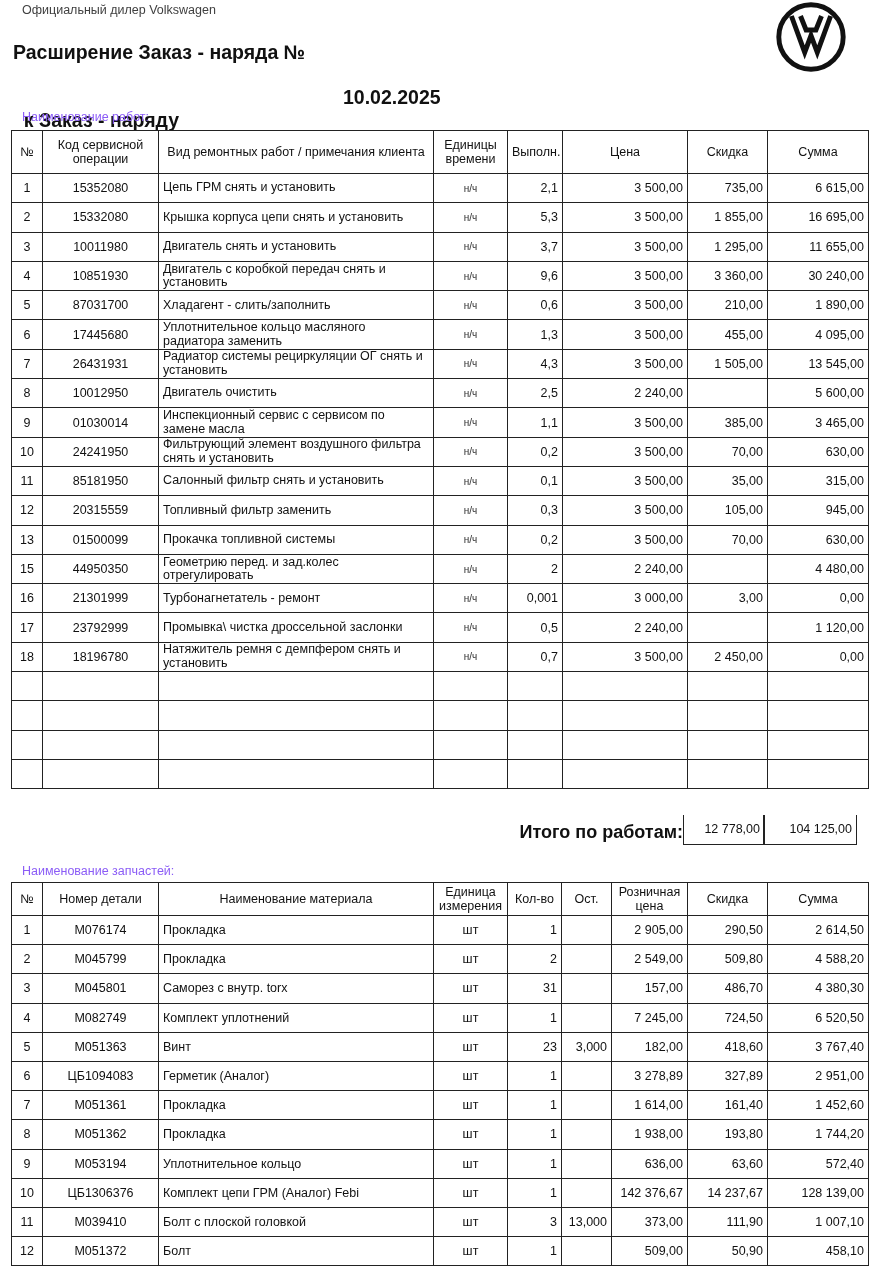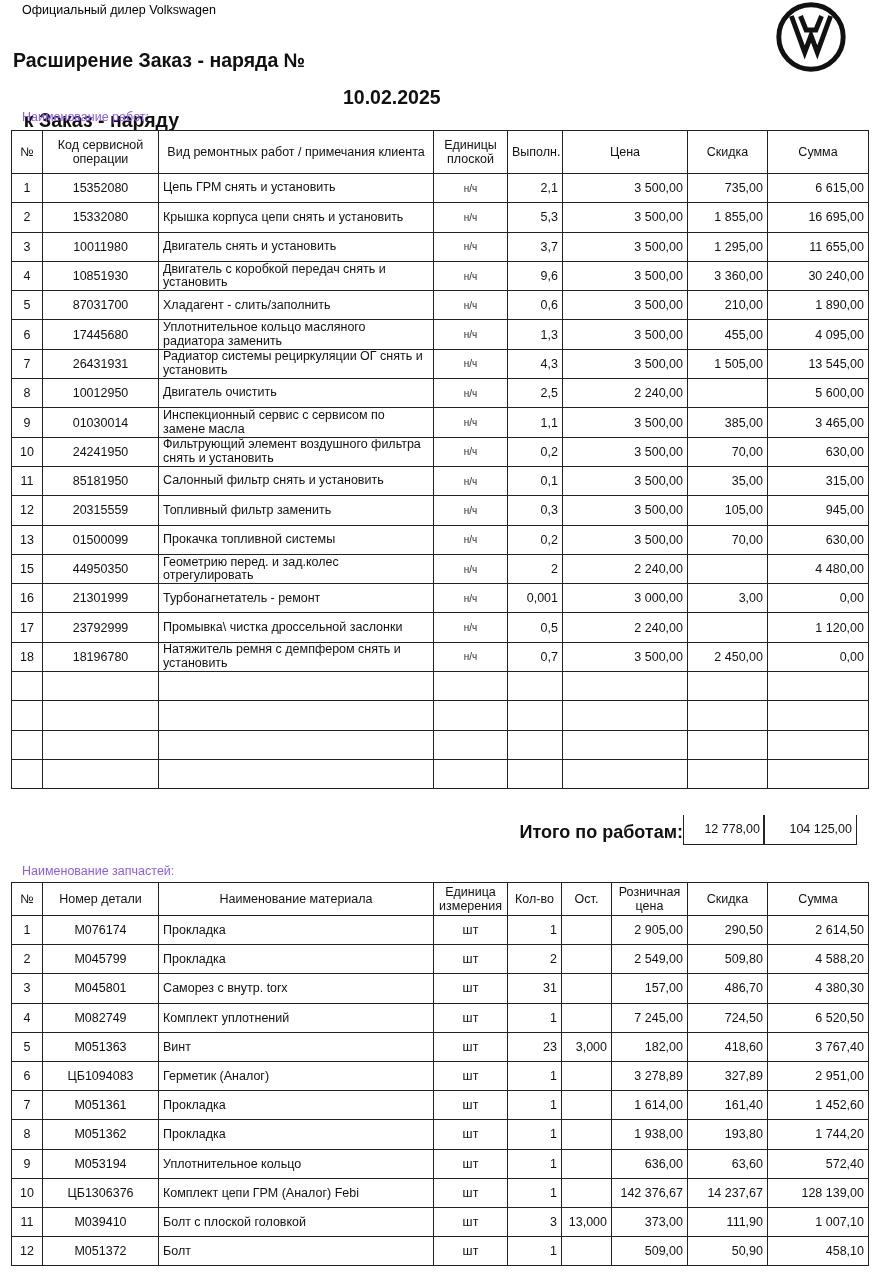--- a/index.html
+++ b/index.html
@@ -1,21 +1,21 @@
 <!DOCTYPE html>
 <html><head>
 <meta charset="utf-8">
 <style>
   * { box-sizing: border-box; margin: 0; padding: 0; }
   html, body { width: 875px; height: 1280px; background: #ffffff; overflow: hidden; }
   body { font-family: "Liberation Sans", sans-serif; color: #111; position: relative; }
 
-  .dealer { position: absolute; left: 22px; top: 3px; font-size: 12.5px; color: #000000; }
+  .dealer { position: absolute; left: 22px; top: 3px; font-size: 12.5px; color: #404040; }
   .logo { position: absolute; left: 776px; top: 2px; width: 70px; height: 70px; }
-  .title1 { position: absolute; left: 13px; top: 49px; font-size: 19.5px; font-weight: bold; }
+  .title1 { position: absolute; left: 13px; top: 41px; font-size: 19.5px; font-weight: bold; }
   .title2 { position: absolute; left: 13px; top: 86px; font-size: 19.5px; font-weight: bold; white-space: pre; }
   .title2 .date { position: absolute; left: 330px; top: 0; }
   .section-label { position: absolute; left: 22px; font-size: 12.5px; color: #8b5cf6; }
   .sec-works { top: 110px; }
   .sec-parts { top: 864px; }
 
   table.grid { position: absolute; left: 11px; border-collapse: collapse; table-layout: fixed; font-size: 12.5px; }
   table.grid td, table.grid th { border: 1.5px solid #222; padding: 0 4px; overflow: hidden; }
   table.grid th { font-weight: normal; text-align: center; font-size: 12.5px; line-height: 14px; }
   .works { top: 130px; width: 857px; }
@@ -66,21 +66,21 @@
     <col style="width:55px">
       <col style="width:125px">
       <col style="width:80px">
       <col style="width:101px">
   </colgroup>
   <thead>
     <tr>
       <th>№</th>
       <th>Код сервисной операции</th>
       <th>Вид ремонтных работ / примечания клиента</th>
-      <th>Единицы плоской</th>
+      <th>Единицы времени</th>
       <th>Выполн.</th>
       <th>Цена</th>
       <th>Скидка</th>
       <th>Сумма</th>
     </tr>
   </thead>
   <tbody id="works-body">
       <tr>
         <td class="c">1</td>
         <td class="c">15352080</td>

